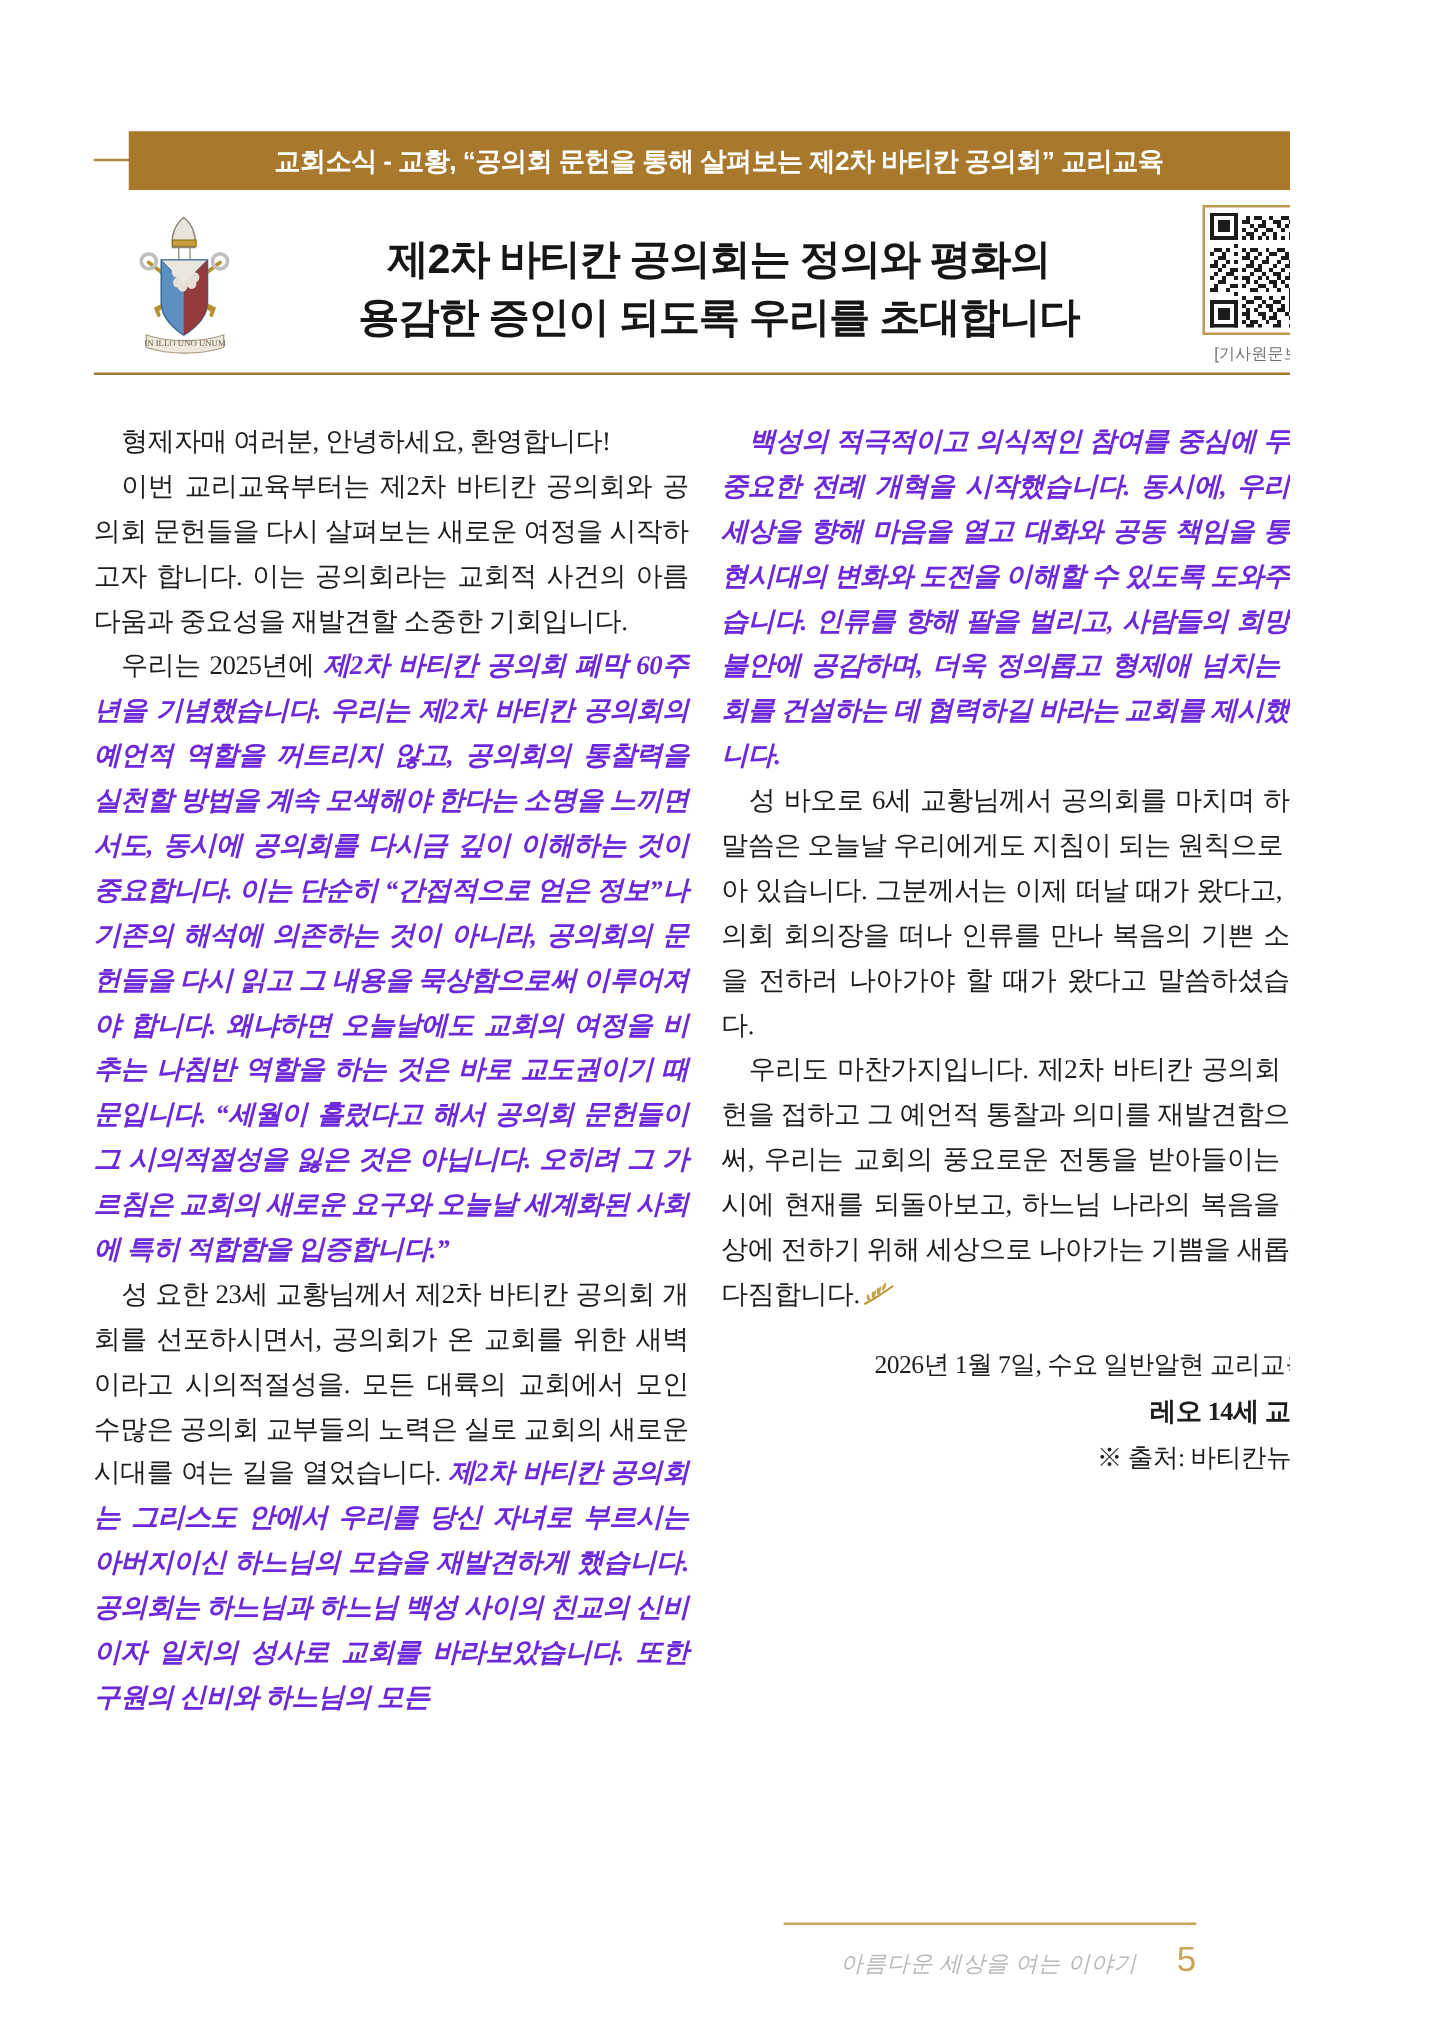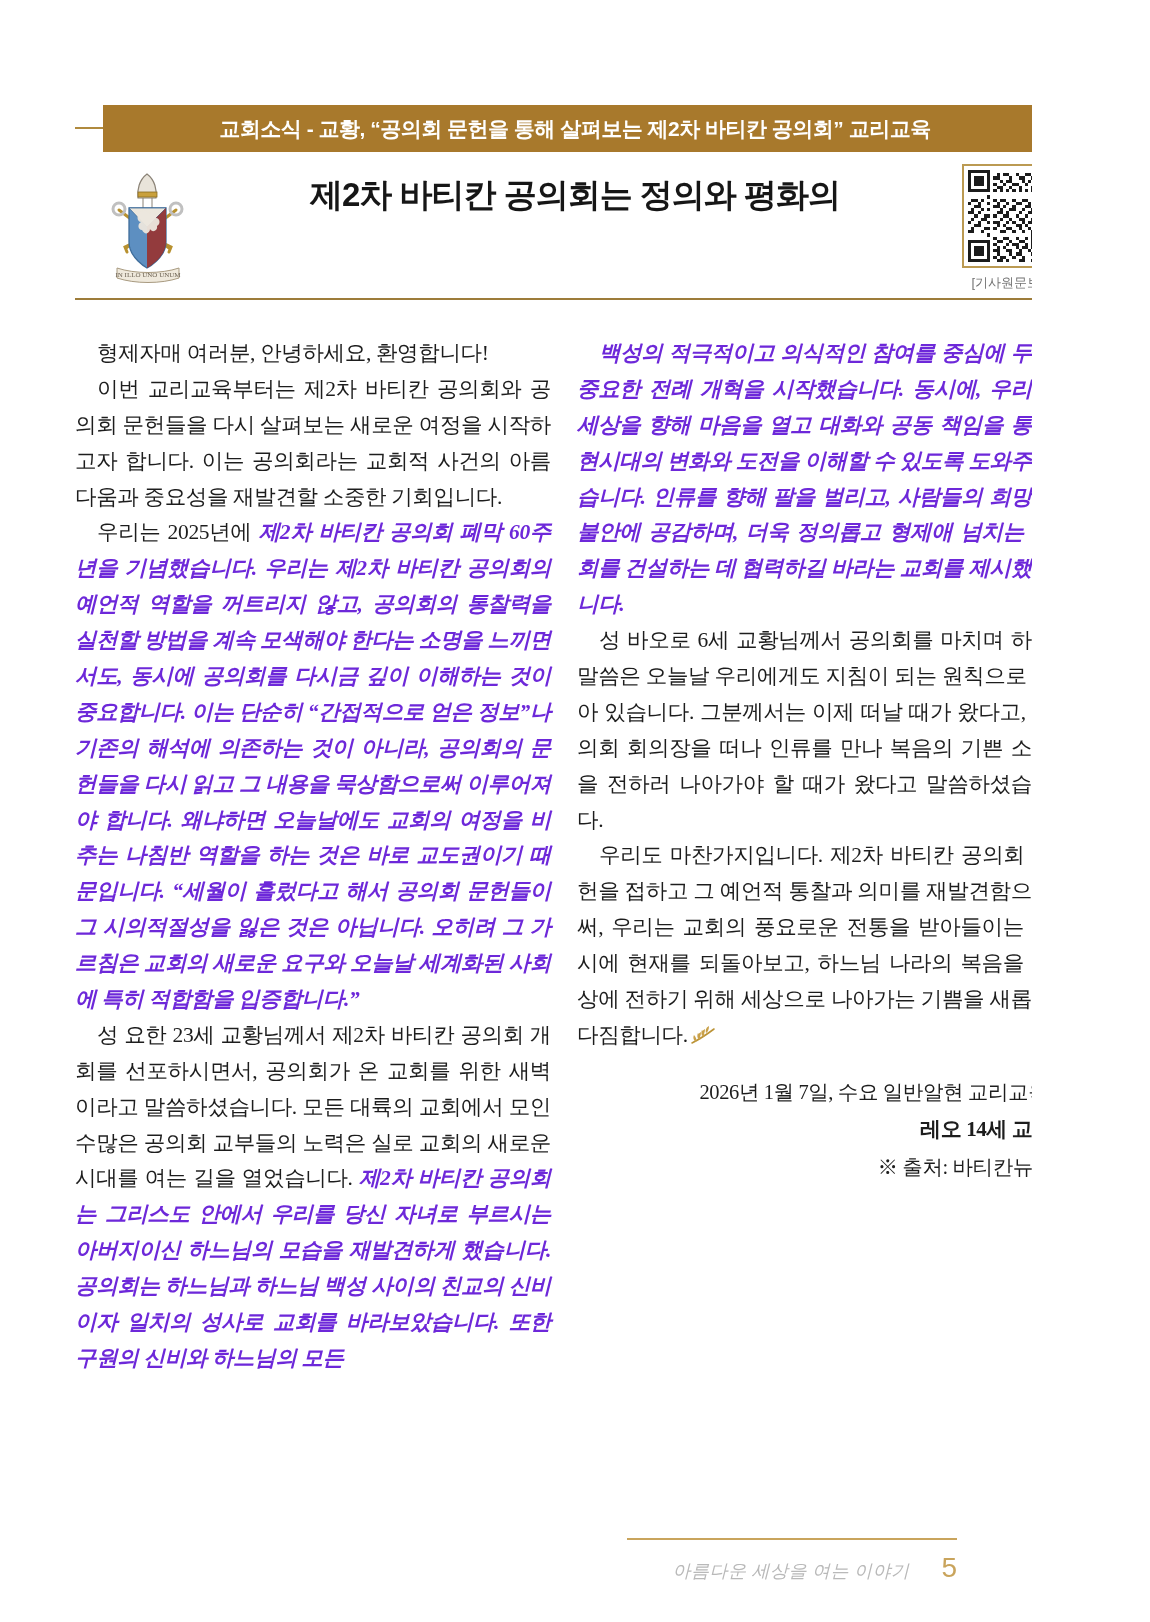--- a/index.html
+++ b/index.html
@@ -67,21 +67,21 @@
   .crest {
     position: absolute;
     left: 20px;
     top: 10px;
     width: 105px;
     height: 118px;
   }
   .headline {
     position: absolute;
     left: 150px;
-    top: 12px;
+    top: 24px;
     width: 700px;
     text-align: center;
   }
   .headline .hl-line {
     font-family: "Liberation Sans", "DejaVu Sans", sans-serif;
     font-size: 33px;
     font-weight: 700;
     color: #161616;
     letter-spacing: -1px;
     line-height: 1.42;
@@ -253,20 +253,21 @@
       <path d="M34 38 L71 38 L52 57 Z" fill="#ece7dd" stroke="#3f6d9b" stroke-width="0.8"></path>
       <path d="M52 57 L71 38 L71 72 C71 88 52 98 52 98 Z" fill="#9c2d26" opacity="0.85"></path>
       <path d="M44 44 c-3 3 -1 8 2 8 c-4 2 -3 8 1 8 c3 6 8 3 8 -1 c2 4 8 2 7 -3 c4 -2 3 -8 -1 -8 c1 -5 -4 -8 -7 -4 c-2 -5 -8 -4 -10 0 Z" fill="#ece7dd" opacity="0.95"></path>
 
       <path d="M22 98 C40 104 66 104 84 98 L84 108 C66 114 40 114 22 108 Z" fill="#efe9dc" stroke="#a89a80" stroke-width="1"></path>
       <text x="53" y="107" font-family="Liberation Serif, serif" font-size="7" fill="#6b6152" text-anchor="middle">IN ILLO UNO UNUM</text>
     </svg>
 
     <div class="headline">
       <div class="hl-line">제2차 바티칸 공의회는 정의와 평화의</div>
+      <div class="hl-line">용감한 증인이 되도록 우리를 초대합니다</div>
     </div>
 
     <div class="qr-block">
       <div class="qr-frame">
         <svg class="qr-canvas" viewBox="0 0 29 29" shape-rendering="crispEdges">
           <rect width="29" height="29" fill="#ffffff"></rect>
           <g fill="#1b1b1b">
 
             <rect x="0" y="0" width="7" height="1"></rect>
               <rect x="0" y="6" width="7" height="1"></rect>
@@ -464,21 +465,21 @@
     </div>
   </div>
 
   <div class="top-divider"></div>
 
   <div class="columns">
     <div class="col" id="left-col">
         <p class="para"><span>형제자매 여러분, 안녕하세요, 환영합니다!</span></p>
         <p class="para"><span>이번 교리교육부터는 제2차 바티칸 공의회와 공의회 문헌들을 다시 살펴보는 새로운 여정을 시작하고자 합니다. 이는 공의회라는 교회적 사건의 아름다움과 중요성을 재발견할 소중한 기회입니다.</span></p>
         <p class="para spaced"><span>우리는 2025년에 </span><span class="hl">제2차 바티칸 공의회 폐막 60주년을 기념했습니다. 우리는 제2차 바티칸 공의회의 예언적 역할을 꺼트리지 않고, 공의회의 통찰력을 실천할 방법을 계속 모색해야 한다는 소명을 느끼면서도, 동시에 공의회를 다시금 깊이 이해하는 것이 중요합니다. 이는 단순히 “간접적으로 얻은 정보”나 기존의 해석에 의존하는 것이 아니라, 공의회의 문헌들을 다시 읽고 그 내용을 묵상함으로써 이루어져야 합니다. 왜냐하면 오늘날에도 교회의 여정을 비추는 나침반 역할을 하는 것은 바로 교도권이기 때문입니다. “세월이 흘렀다고 해서 공의회 문헌들이 그 시의적절성을 잃은 것은 아닙니다. 오히려 그 가르침은 교회의 새로운 요구와 오늘날 세계화된 사회에 특히 적합함을 입증합니다.”</span></p>
-        <p class="para spaced"><span>성 요한 23세 교황님께서 제2차 바티칸 공의회 개회를 선포하시면서, 공의회가 온 교회를 위한 새벽이라고 말씀하셨습니다. 모든 대륙의 교회에서 모인 수많은 공의회 교부들의 노력은 실로 교회의 새로운 시대를 여는 길을 열었습니다. </span><span class="hl">제2차 바티칸 공의회는 그리스도 안에서 우리를 당신 자녀로 부르시는 아버지이신 하느님의 모습을 재발견하게 했습니다. 공의회는 하느님과 하느님 백성 사이의 친교의 신비이자 일치의 성사로 교회를 바라보았습니다. 또한 구원의 신비와 하느님의 모든</span></p>
+        <p class="para spaced"><span>성 요한 23세 교황님께서 제2차 바티칸 공의회 개회를 선포하시면서, 공의회가 온 교회를 위한 새벽이라고 시의적절성을. 모든 대륙의 교회에서 모인 수많은 공의회 교부들의 노력은 실로 교회의 새로운 시대를 여는 길을 열었습니다. </span><span class="hl">제2차 바티칸 공의회는 그리스도 안에서 우리를 당신 자녀로 부르시는 아버지이신 하느님의 모습을 재발견하게 했습니다. 공의회는 하느님과 하느님 백성 사이의 친교의 신비이자 일치의 성사로 교회를 바라보았습니다. 또한 구원의 신비와 하느님의 모든</span></p>
       </div>
     <div class="col" id="right-col">
       <p class="para"><span class="hl">백성의 적극적이고 의식적인 참여를 중심에 두는 중요한 전례 개혁을 시작했습니다. 동시에, 우리가 세상을 향해 마음을 열고 대화와 공동 책임을 통해 현시대의 변화와 도전을 이해할 수 있도록 도와주었습니다. 인류를 향해 팔을 벌리고, 사람들의 희망과 불안에 공감하며, 더욱 정의롭고 형제애 넘치는 사회를 건설하는 데 협력하길 바라는 교회를 제시했습니다.</span></p>
         <p class="para spaced"><span>성 바오로 6세 교황님께서 공의회를 마치며 하신 말씀은 오늘날 우리에게도 지침이 되는 원칙으로 남아 있습니다. 그분께서는 이제 떠날 때가 왔다고, 공의회 회의장을 떠나 인류를 만나 복음의 기쁜 소식을 전하러 나아가야 할 때가 왔다고 말씀하셨습니다.</span></p>
         <p class="para"><span>우리도 마찬가지입니다. 제2차 바티칸 공의회 문헌을 접하고 그 예언적 통찰과 의미를 재발견함으로써, 우리는 교회의 풍요로운 전통을 받아들이는 동시에 현재를 되돌아보고, 하느님 나라의 복음을 세상에 전하기 위해 세상으로 나아가는 기쁨을 새롭게 다짐합니다.</span><svg class="leaf" viewBox="0 0 26 20">
             <path d="M2 17 C8 14 16 9 24 3" stroke="#bb9336" stroke-width="1.6" fill="none" stroke-linecap="round"></path>
             <path d="M8 13 c-1 -4 1 -6 3 -7 c0 3 -1 6 -3 7 Z" fill="#c9a14a"></path>
             <path d="M12 10 c-1 -4 1 -6 3 -7 c0 3 -1 6 -3 7 Z" fill="#c9a14a"></path>
             <path d="M16 7 c-1 -4 1 -6 3 -7 c0 3 -1 6 -3 7 Z" fill="#c9a14a"></path>
             <path d="M6 16 c-3 -2 -3 -5 -2 -7 c2 2 3 5 2 7 Z" fill="#c9a14a"></path>

